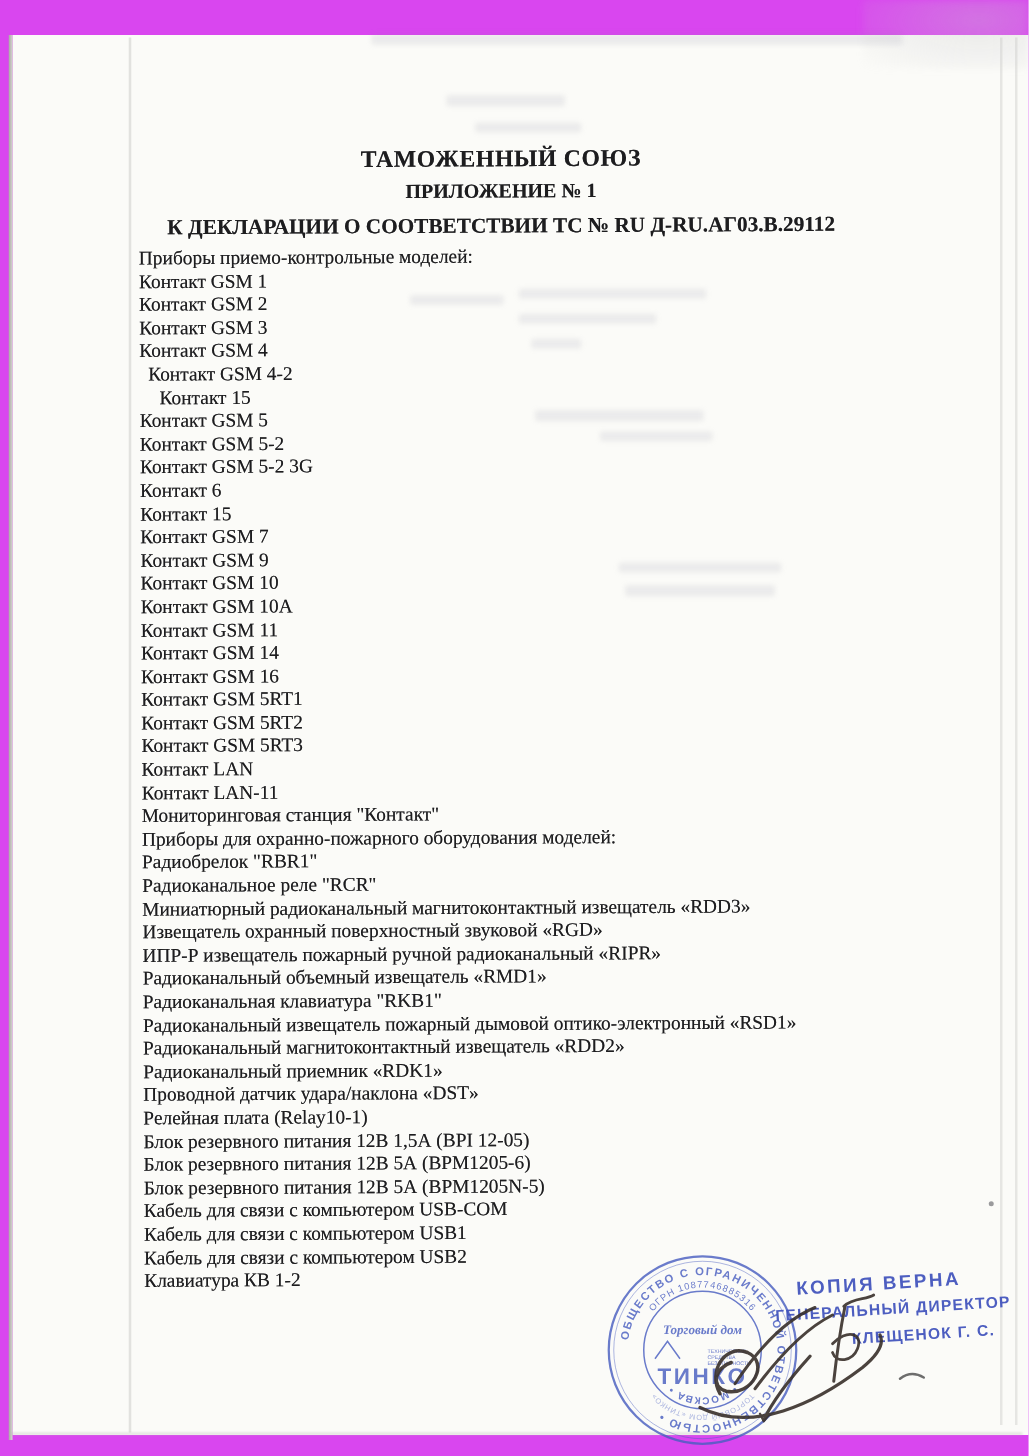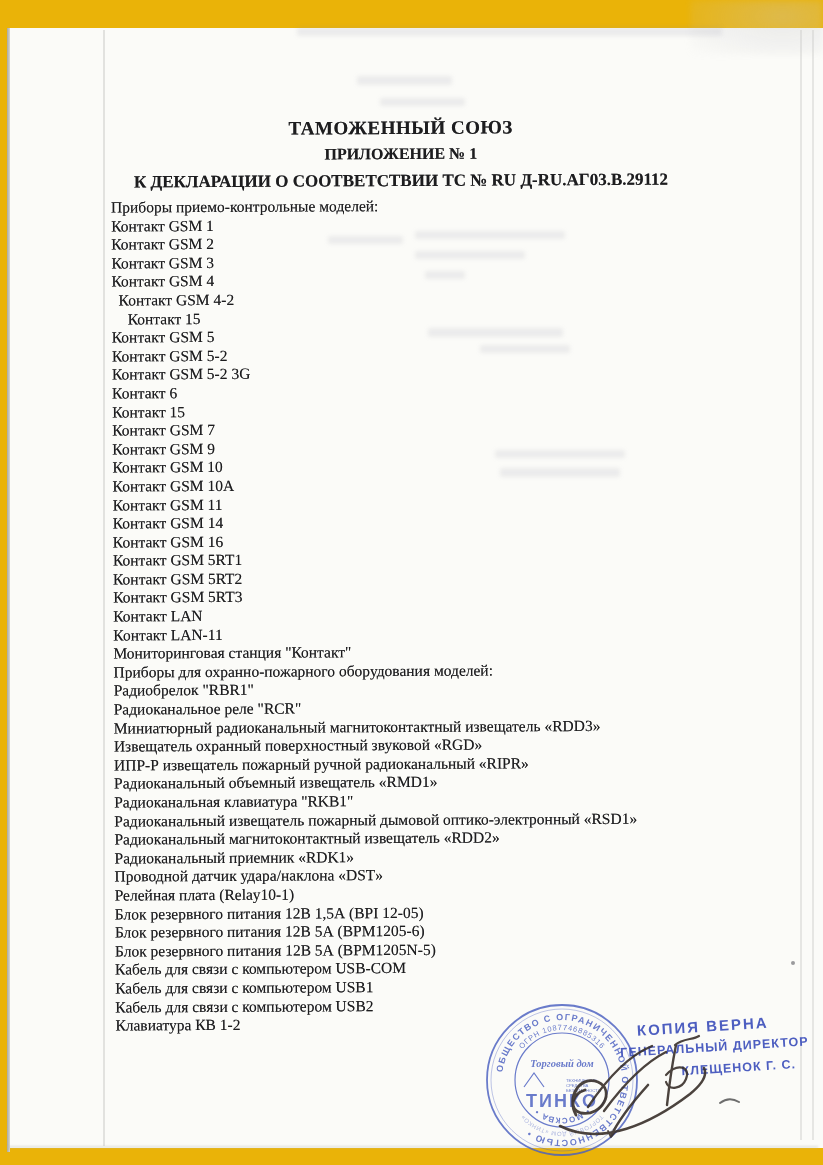--- a/index.html
+++ b/index.html
@@ -1,18 +1,18 @@
 <!DOCTYPE html>
 <html><head>
 <meta charset="utf-8">
 <style>
   html,body{margin:0;padding:0;background:#ffffff;}
   .scan{
     position:relative;width:823px;height:1165px;overflow:hidden;
-    background:#eab308;font-family:"Liberation Serif", serif;
+    background:#d946ef;font-family:"Liberation Serif", serif;
   }
   .paper{
     position:absolute;left:10px;top:28px;right:0;height:1120px;
     background:#fbfbf8;
   }
   .edge-left{
     position:absolute;left:7px;top:28px;width:3px;height:1124px;
     background:linear-gradient(to right,#a9a9a3,#d6d6d1);
   }
   .paper-bottom-edge{

